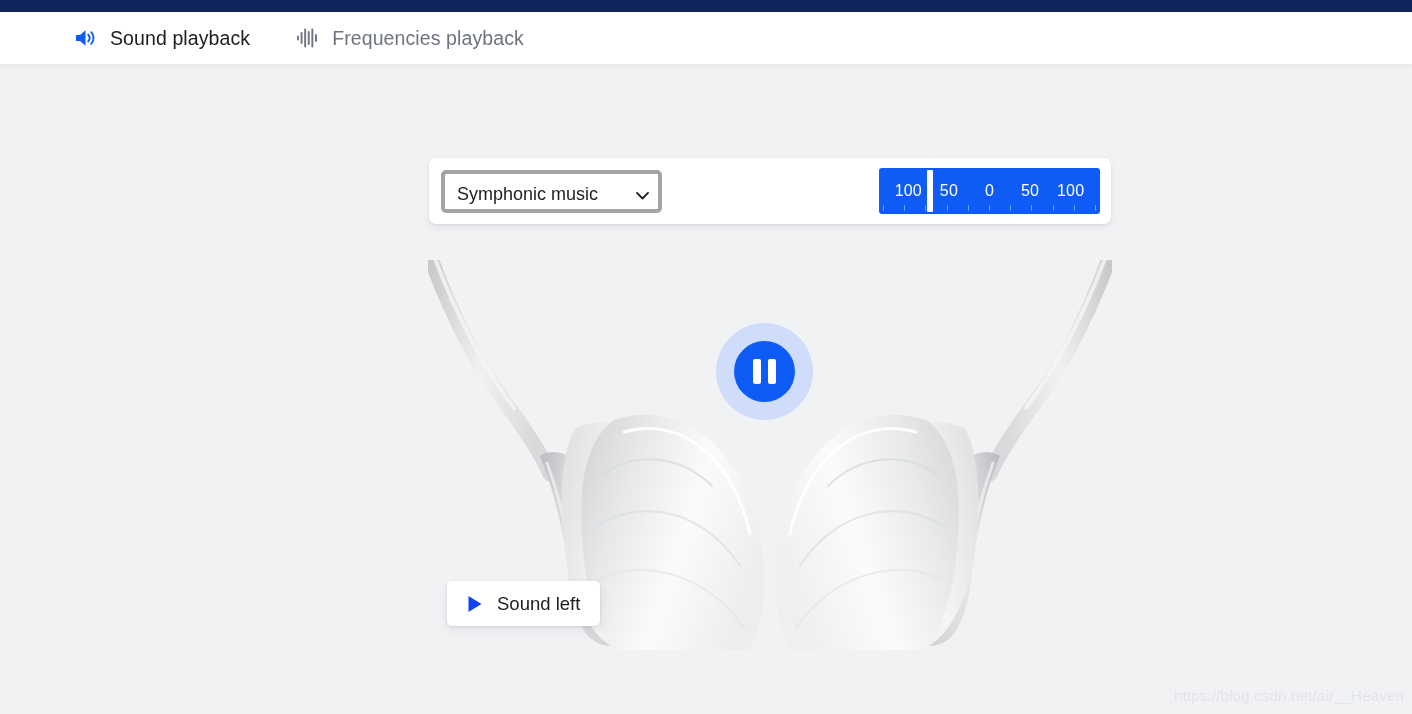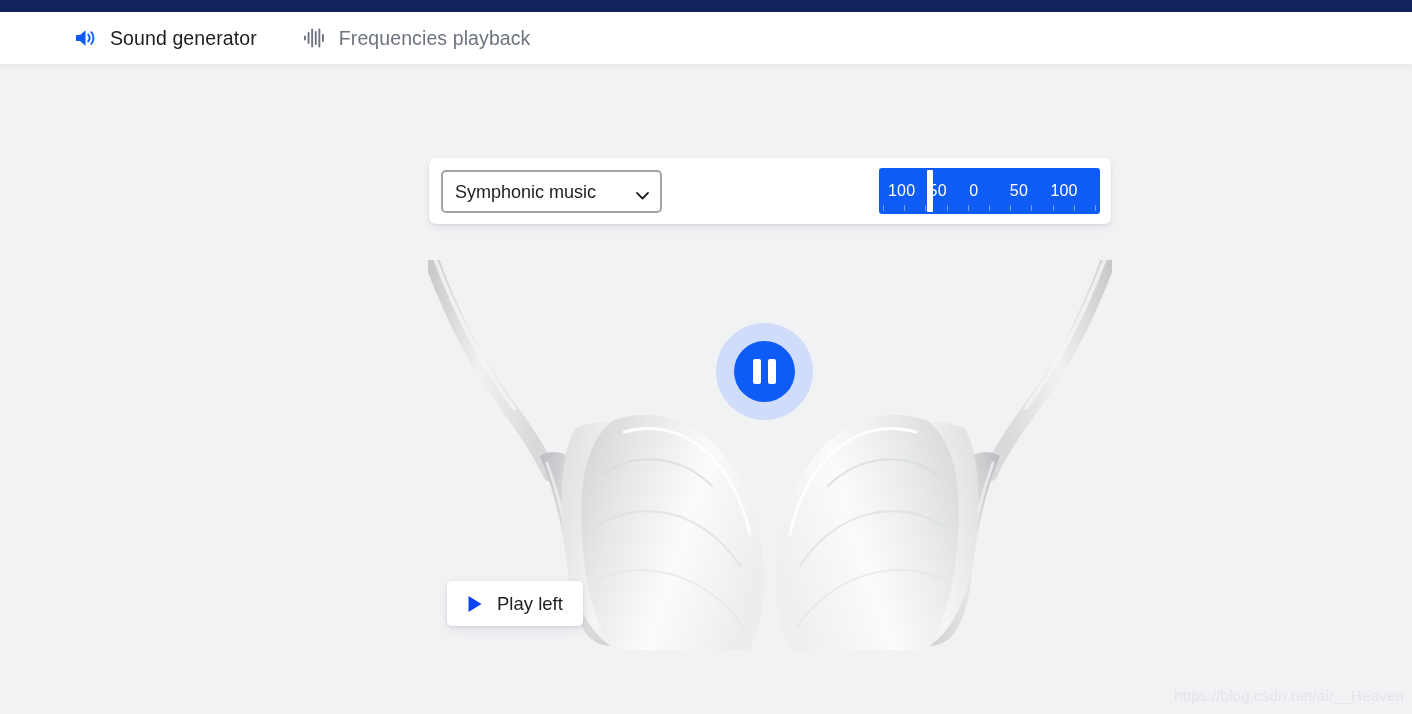--- a/index.html
+++ b/index.html
@@ -93,21 +93,21 @@
   
   .select-wrap {
     position: relative;
     width: 221px;
     height: 43px;
   }
 
   .sound-select {
     width: 221px;
     height: 43px;
-    border: 2px solid #a3a3a3;
+    border: 4px solid #a3a3a3;
     border-radius: 5px;
     background: #ffffff;
     font-family: "Liberation Sans", "DejaVu Sans", sans-serif;
     font-size: 18px;
     color: #1b1d21;
     padding: 0 32px 0 12px;
     appearance: none;
     -webkit-appearance: none;
     cursor: pointer;
     line-height: 41px;
@@ -139,20 +139,21 @@
     position: absolute;
     inset: 0;
     display: flex;
     align-items: center;
     padding: 0 9px;
     z-index: 2;
   }
 
   .balance-labels span {
     flex: 1 1 0;
+    text-align: center;
     color: #ffffff;
     font-size: 16px;
     letter-spacing: 0.2px;
     user-select: none;
   }
 
   .balance-ticks {
     position: absolute;
     left: 4px; right: 4px;
     bottom: 3px;
@@ -272,21 +273,21 @@
   <nav class="nav">
 
     <div class="nav-item">
       <span class="icon-wrap">
         <svg class="icon-speaker" viewBox="0 0 24 20" xmlns="http://www.w3.org/2000/svg">
           <path d="M2 7 h4 L11.5 2.2 v15.6 L6 13 H2 Z" fill="#0e5cf5"></path>
           <path d="M14.2 6.6 a5.2 5.2 0 0 1 0 6.8" stroke="#0e5cf5" stroke-width="1.9" fill="none" stroke-linecap="round"></path>
           <path d="M17.3 4.2 a8.6 8.6 0 0 1 0 11.6" stroke="#0e5cf5" stroke-width="1.9" fill="none" stroke-linecap="round"></path>
         </svg>
       </span>
-      <span class="nav-label">Sound generator</span>
+      <span class="nav-label">Sound playback</span>
     </div>
 
     <div class="nav-item inactive">
       <span class="icon-wrap">
         <svg class="icon-waves" viewBox="0 0 24 22" xmlns="http://www.w3.org/2000/svg">
           <g fill="#6d7480">
             <rect x="1" y="8.5" width="1.9" height="5" rx="0.9"></rect>
             <rect x="4.6" y="5" width="1.9" height="12" rx="0.9"></rect>
             <rect x="8.2" y="1.5" width="1.9" height="19" rx="0.9"></rect>
             <rect x="11.8" y="4" width="1.9" height="14" rx="0.9"></rect>
@@ -445,19 +446,19 @@
         <i></i>
     </div>
   </div>
 
   <button class="play-btn play-left">
     <span class="tri">
       <svg viewBox="0 0 16 18" xmlns="http://www.w3.org/2000/svg">
         <path d="M1.5 1 L14.5 9 L1.5 17 Z" fill="#0e44f5"></path>
       </svg>
     </span>
-    <span>Play left</span>
+    <span>Sound left</span>
   </button>
 
 
   <div class="watermark">https://blog.csdn.net/air__Heaven</div>
 
 </main>
 
 </body></html>

